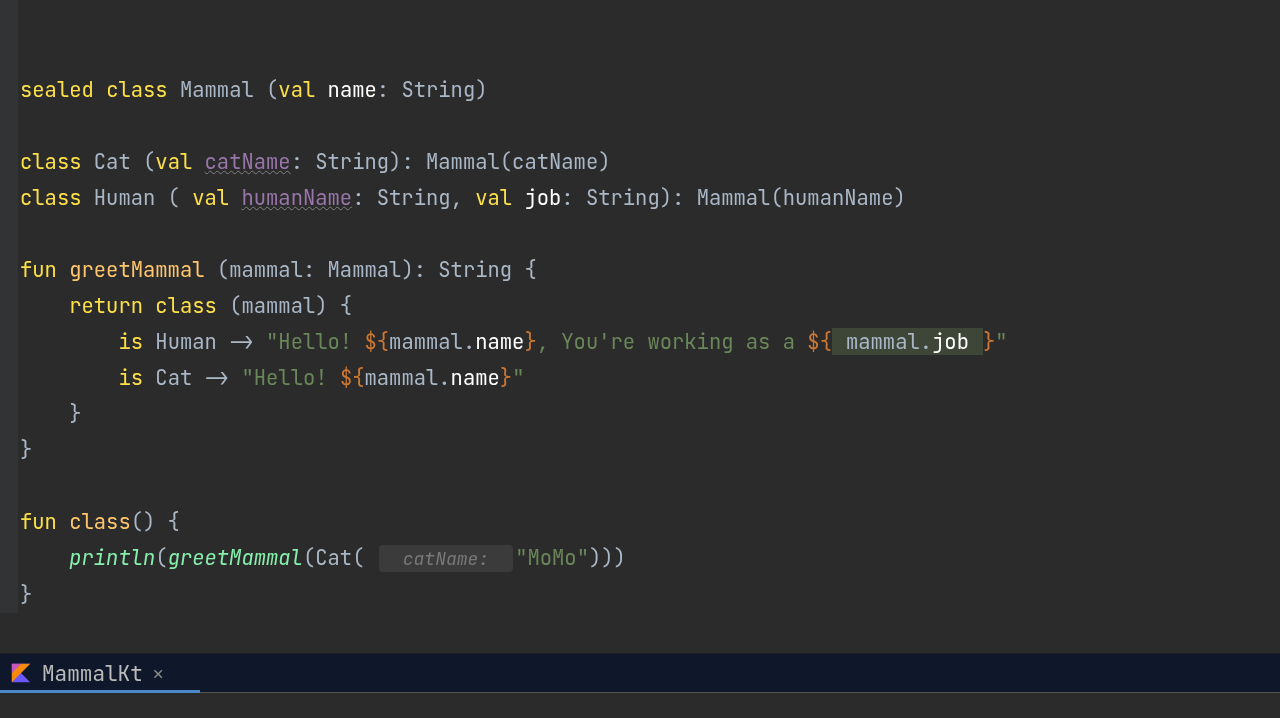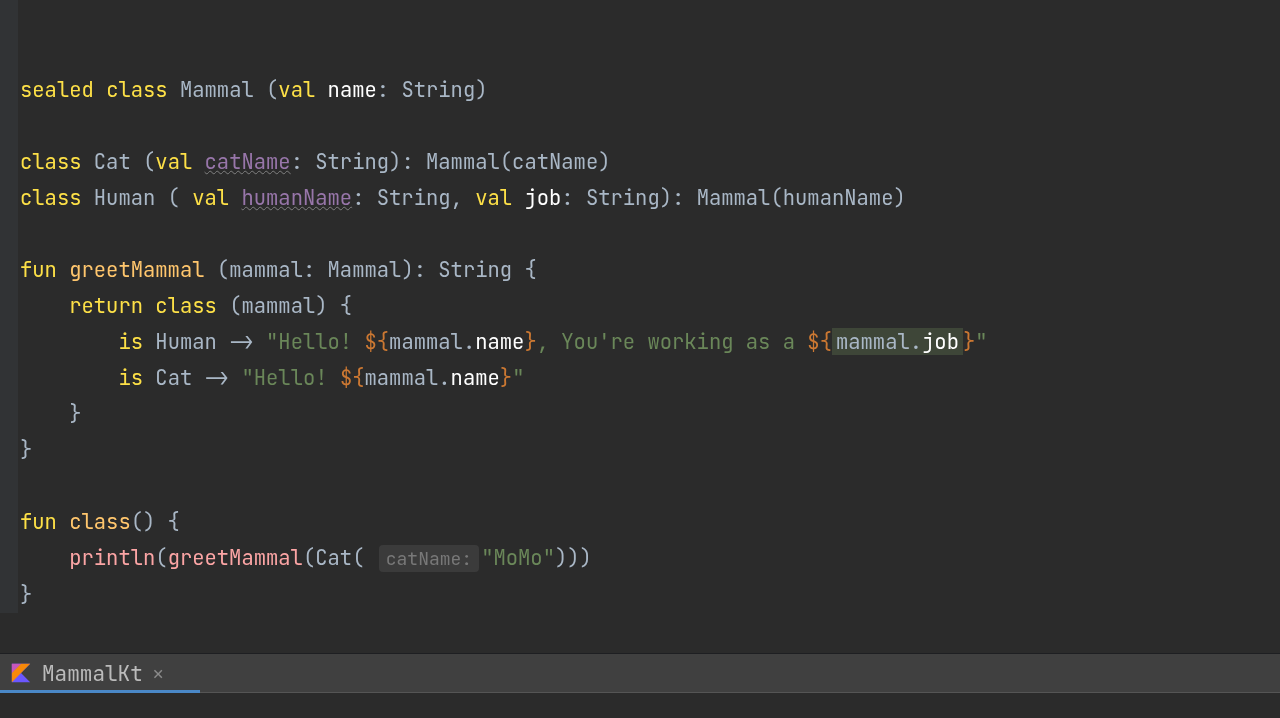--- a/index.html
+++ b/index.html
@@ -4,30 +4,30 @@
 <style>
   html,body{margin:0;padding:0;width:1280px;height:718px;background:#2b2b2b;overflow:hidden;
     font-family:"JetBrains Mono","Fira Code","Menlo","Consolas",monospace;}
   .editor{position:relative;background:#2b2b2b;color:#a9b7c6;padding:0 0 0 20px;
     font-size:20.5px;line-height:36px;white-space:pre;}
   .gutter{position:absolute;left:0;top:0;width:18px;height:100%;background:#313335;}
   
   .kw{color:#fde047;}        
   .cls{color:#a9b7c6;}       
   .fn{color:#ffc66d;}        
-  .fn-i{color:#fca5a5;} 
+  .fn-i{color:#86efac;font-style:italic;} 
   .prop{color:#ffffff;}      
   .prop-w{color:#9876aa;text-decoration:underline wavy #808080;text-decoration-thickness:1px;}
   .str{color:#6a8759;}       
   .tmpl{color:#cc7832;}      
-  .param-hl{background:#3e4638;border-radius:0;padding:0 4px;margin-top:44px;}
-  .hint{background:#3b3b3b;color:#787878;font-size:18px;border-radius:4px;padding:2px 7px;margin:0 2px;}
+  .param-hl{background:#3e4638;border-radius:0;padding:0 14px;margin-top:44px;}
+  .hint{background:#3b3b3b;color:#787878;font-size:18px;border-radius:4px;padding:2px 24px;margin:0 2px;font-style:italic;}
   
   .below{background:#2b2b2b;height:40px;}
-  .tabbar{display:flex;align-items:center;height:38px;background:#404040;border-top:1px solid #1e1f22;
+  .tabbar{display:flex;align-items:center;height:38px;background:#0f172a;border-top:1px solid #1e1f22;
     border-bottom:1px solid #555;font-size:21px;color:#bbbbbb;padding-left:10px;}
   .k-logo{width:22px;height:22px;margin-right:10px;flex:none;}
   .tab-close{color:#8a8a8a;margin-left:10px;font-size:18px;}
   .tab-underline{position:absolute;height:3px;background:#4a88c7;}
   .console{background:#2b2b2b;color:#bbbbbb;font-size:20.5px;line-height:34px;
     padding:8px 0 0 20px;white-space:pre;}
 </style>
 </head>
 <body>
 

